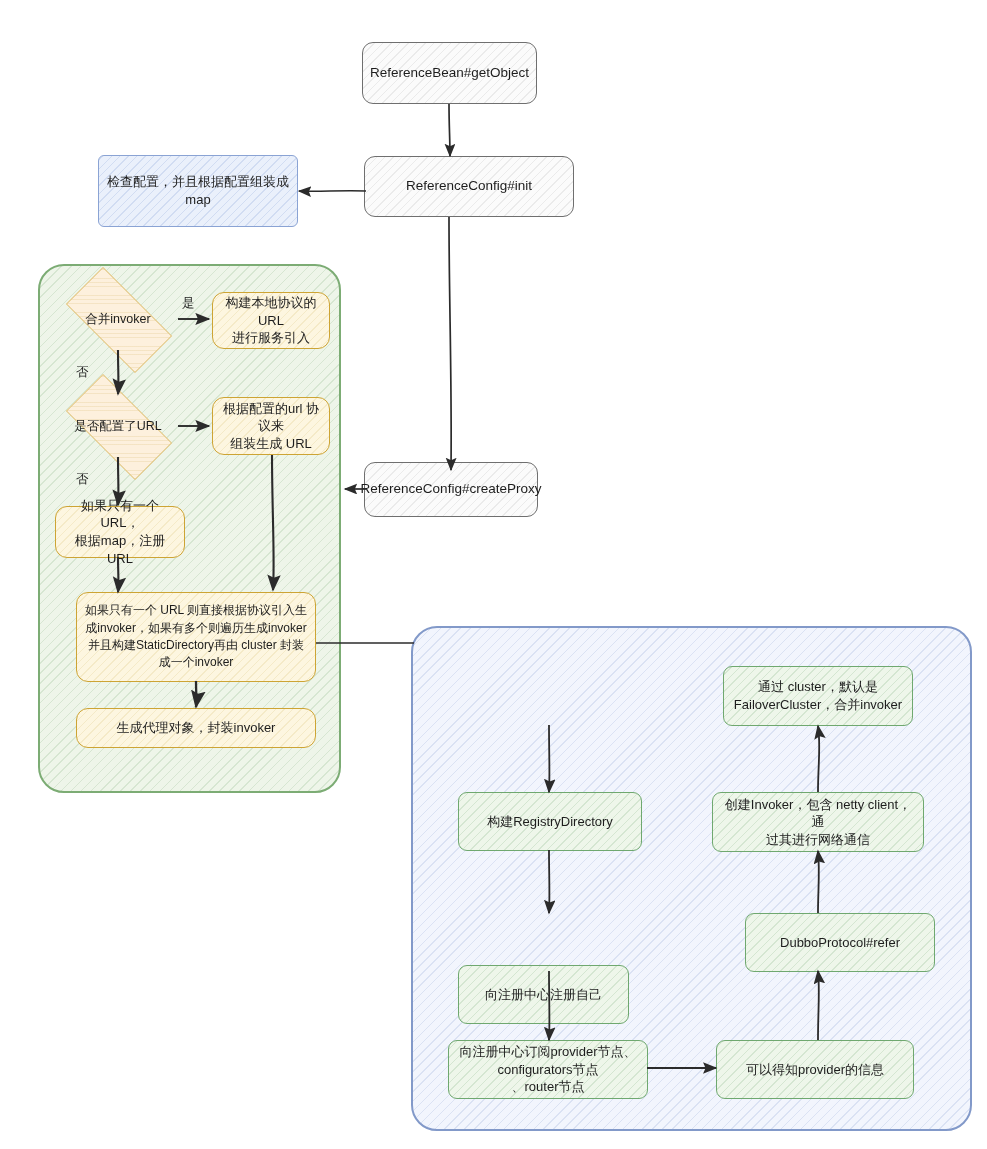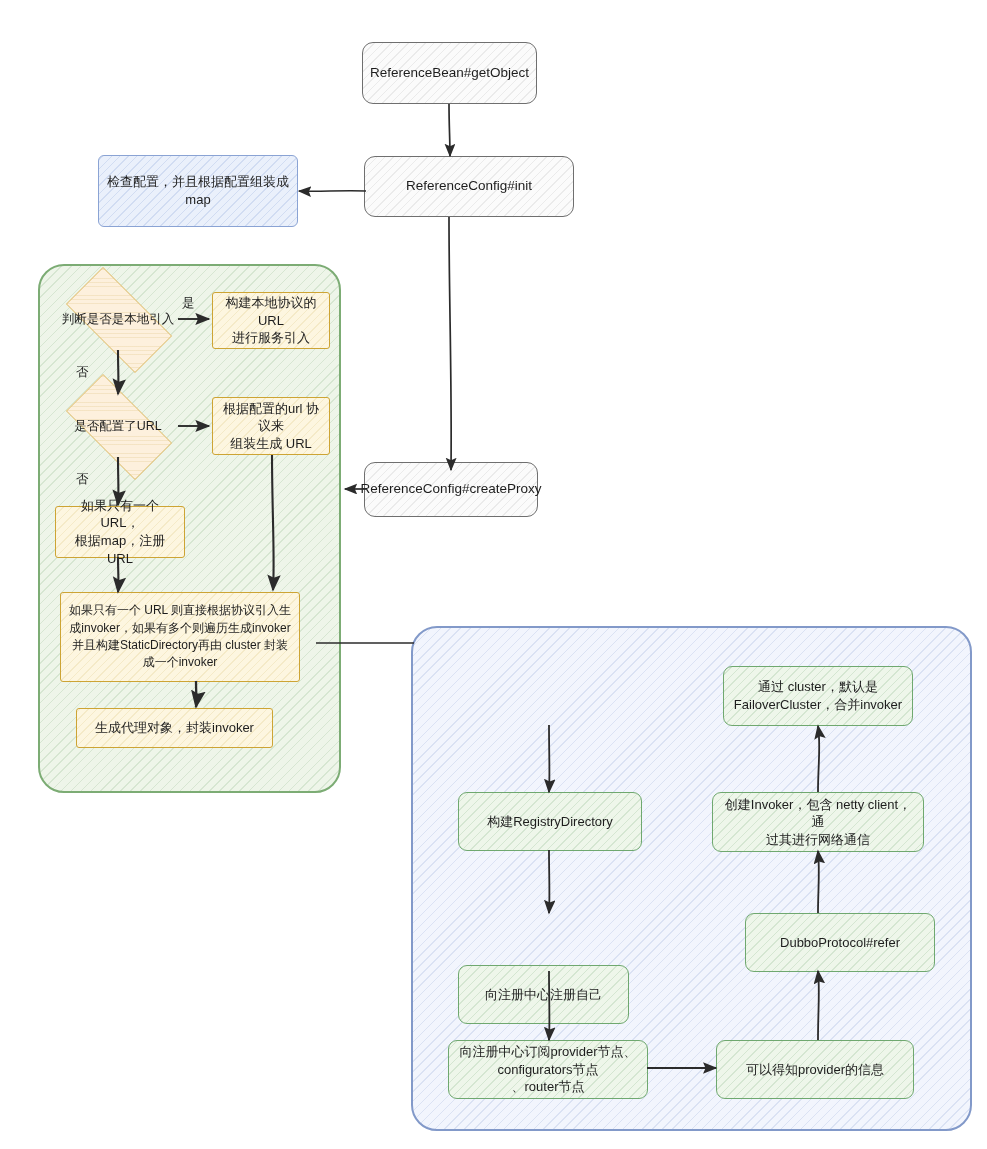--- a/index.html
+++ b/index.html
@@ -57,21 +57,21 @@
     border:1.4px solid #cda434;
     color:#1d1d1d;
     font-size:13px;
     background-color:#fdf6e0;
     background-image:repeating-linear-gradient(
         -45deg,
         rgba(200,170,70,.16) 0px,
         rgba(200,170,70,.16) 1px,
         rgba(255,255,255,0) 1px,
         rgba(255,255,255,0) 6px);
-    border-radius:3px;
+    border-radius:12px;
   }
 
   
   .n-green{
     border:1.4px solid #6fa86f;
     color:#1d1d1d;
     font-size:13px;
     background-color:#eef6ea;
     background-image:repeating-linear-gradient(
         -45deg,
@@ -225,40 +225,40 @@
   <div class="node n-grey" style="left:362px;top:42px;width:175px;height:62px;">ReferenceBean#getObject</div>
 
   <div class="node n-grey" style="left:364px;top:156px;width:210px;height:61px;">ReferenceConfig#init</div>
 
   <div class="node n-blue" style="left:98px;top:155px;width:200px;height:72px;">检查配置，并且根据配置组装成map</div>
 
   <div class="node n-grey" style="left:364px;top:462px;width:174px;height:55px;">ReferenceConfig#createProxy</div>
 
   <div class="diamond" style="left:50px;top:283px;width:136px;height:72px;">
     <div class="dshape"></div>
-    <div class="dlabel">判断是否是本地引入</div>
+    <div class="dlabel">合并invoker</div>
   </div>
 
   <div class="diamond" style="left:50px;top:390px;width:136px;height:72px;">
     <div class="dshape"></div>
     <div class="dlabel">是否配置了URL</div>
   </div>
 
   <div class="node n-yellow" style="left:212px;top:292px;width:118px;height:57px;">构建本地协议的URL
 进行服务引入</div>
 
   <div class="node n-yellow" style="left:212px;top:397px;width:118px;height:58px;">根据配置的url 协议来
 组装生成 URL</div>
 
   <div class="node n-yellow" style="left:55px;top:506px;width:130px;height:52px;">如果只有一个 URL，
 根据map，注册 URL</div>
 
-  <div class="node n-yellow" style="left:60px;top:592px;width:240px;height:90px;font-size:12px;line-height:1.45;white-space:normal;">如果只有一个 URL 则直接根据协议引入生成invoker，如果有多个则遍历生成invoker 并且构建StaticDirectory再由 cluster 封装成一个invoker</div>
-
-  <div class="node n-yellow" style="left:76px;top:708px;width:197px;height:40px;">生成代理对象，封装invoker</div>
+  <div class="node n-yellow" style="left:76px;top:592px;width:240px;height:90px;font-size:12px;line-height:1.45;white-space:normal;">如果只有一个 URL 则直接根据协议引入生成invoker，如果有多个则遍历生成invoker 并且构建StaticDirectory再由 cluster 封装成一个invoker</div>
+
+  <div class="node n-yellow" style="left:76px;top:708px;width:240px;height:40px;">生成代理对象，封装invoker</div>
 
 
   <div class="node n-green" style="left:458px;top:792px;width:184px;height:59px;">构建RegistryDirectory</div>
 
   <div class="node n-green" style="left:458px;top:965px;width:171px;height:59px;">向注册中心注册自己</div>
 
   <div class="node n-green" style="left:448px;top:1040px;width:200px;height:59px;">向注册中心订阅provider节点、
 configurators节点
 、router节点</div>
 

